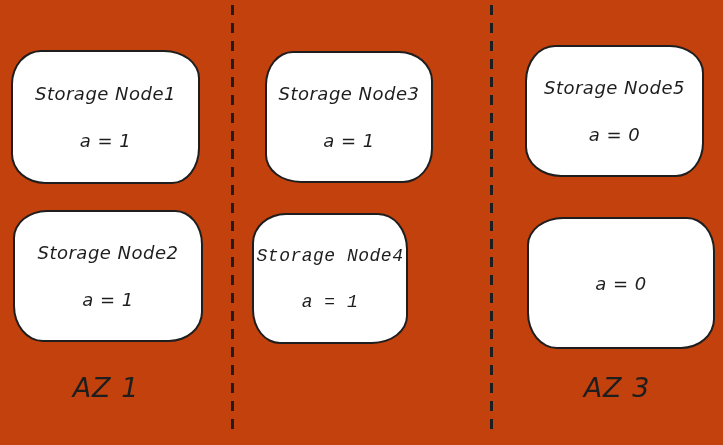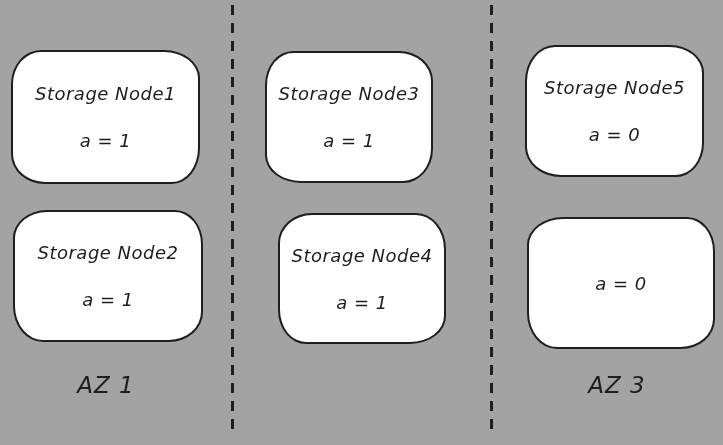--- a/index.html
+++ b/index.html
@@ -4,21 +4,21 @@
 <style>
   html, body {
     margin: 0;
     padding: 0;
     background: #ffffff;
   }
   .canvas {
     position: relative;
     width: 723px;
     height: 445px;
-    background: #a3a3a3;
+    background: #c2410c;
     overflow: hidden;
     font-family: "DejaVu Sans", sans-serif;
     color: #1e1e1e;
   }
   .divider {
     position: absolute;
     top: 5px;
     width: 3px;
     height: 427px;
     background: repeating-linear-gradient(
@@ -44,34 +44,34 @@
     gap: 26px;
     font-style: italic;
     font-size: 18px;
     letter-spacing: 0.5px;
     text-align: center;
   }
   
   .box-1 { left: 11px;  top: 50px;  width: 189px; height: 134px; border-radius: 30px 36px 28px 34px / 34px 28px 36px 30px; }
   .box-2 { left: 13px;  top: 210px; width: 190px; height: 132px; border-radius: 34px 28px 34px 30px / 28px 34px 30px 36px; }
   .box-3 { left: 265px; top: 51px;  width: 168px; height: 132px; border-radius: 28px 34px 30px 36px / 34px 30px 34px 28px; }
-  .box-4 { left: 278px; top: 213px; width: 168px; height: 131px; border-radius: 34px 30px 36px 28px / 30px 36px 28px 34px; }
+  .box-4 { left: 252px; top: 213px; width: 156px; height: 131px; border-radius: 34px 30px 36px 28px / 30px 36px 28px 34px; font-family: Liberation Mono, monospace; }
   .box-5 { left: 525px; top: 45px;  width: 179px; height: 132px; border-radius: 30px 34px 28px 36px / 36px 28px 34px 30px; }
   .box-6 { left: 527px; top: 217px; width: 188px; height: 132px; border-radius: 36px 28px 34px 30px / 28px 34px 30px 36px; }
 
   .node-name { white-space: nowrap; }
   .node-value { white-space: nowrap; }
 
   .az-label {
     position: absolute;
     top: 372px;
     width: 190px;
     text-align: center;
     font-style: italic;
-    font-size: 23px;
+    font-size: 27px;
     letter-spacing: 1px;
     white-space: nowrap;
   }
   .l1 { left: 11px; }
   .l2 { left: 265px; }
   .l3 { left: 522px; }
 </style>
 </head>
 <body>
 

